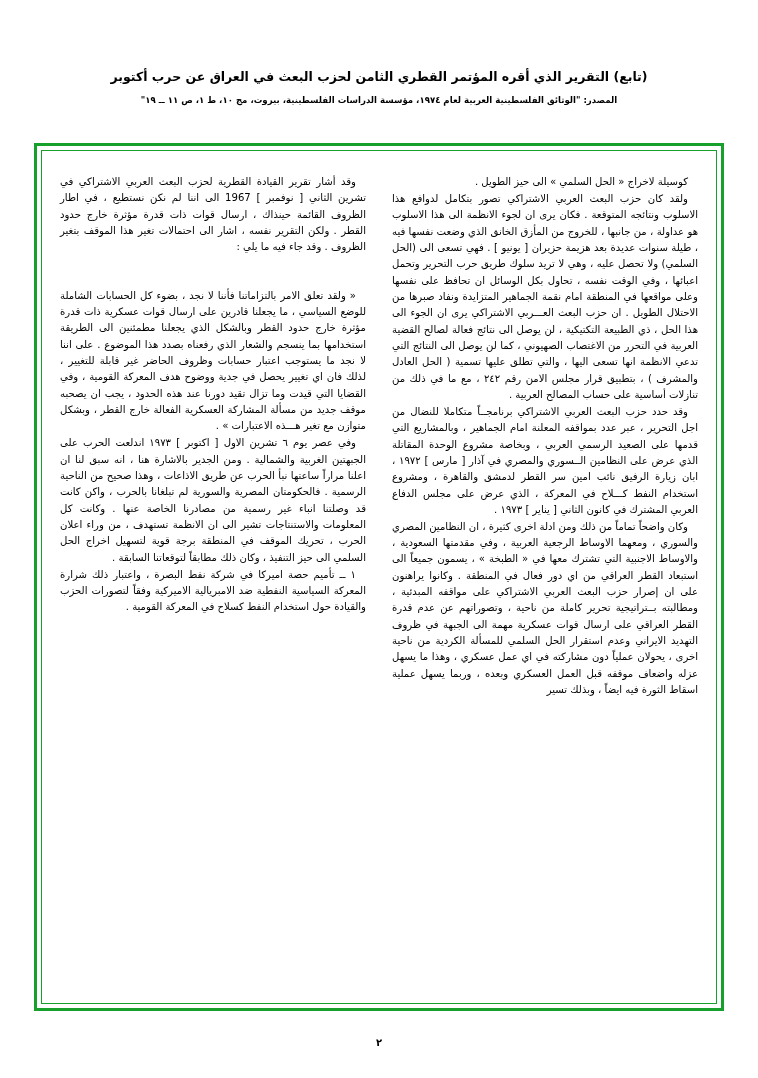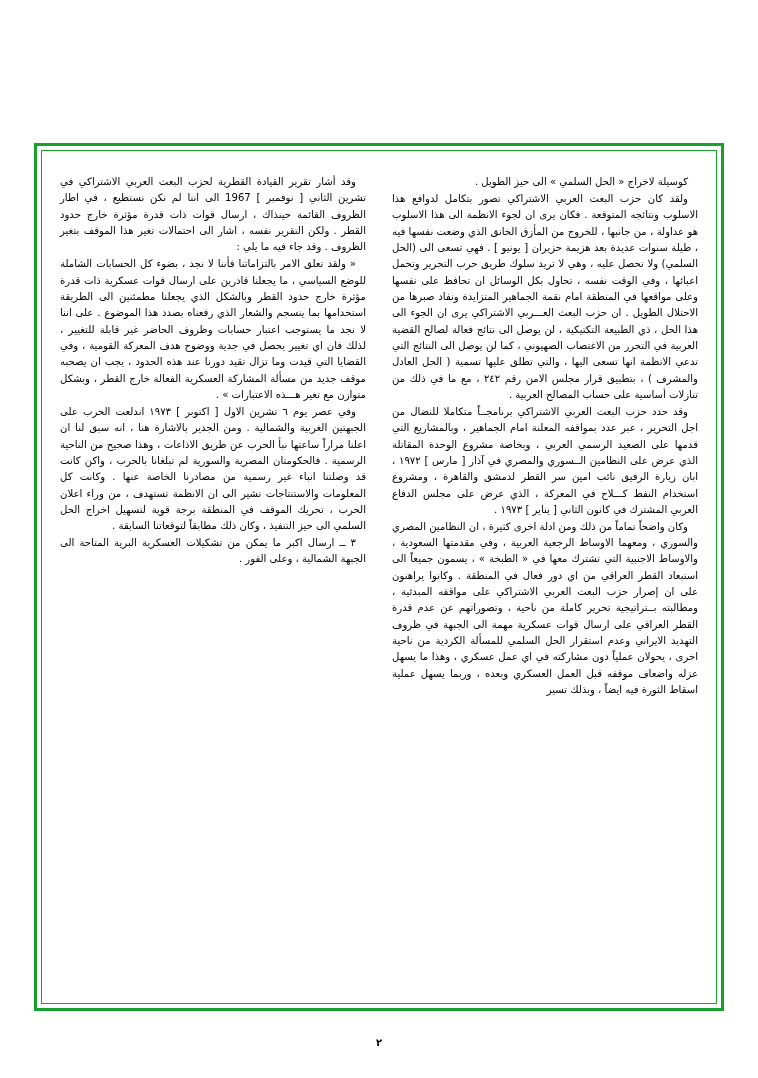--- a/index.html
+++ b/index.html
@@ -79,51 +79,56 @@
   }
   .col p {
     margin: 0 0 0.5px 0;
     text-indent: 10px;
   }
   .col p.noindent {
     text-indent: 0;
   }
   .col p.quote {
     text-indent: 10px;
+    margin-top: 32px;
   }
   .page-number {
     position: absolute;
     bottom: 30px;
     left: 0;
     right: 0;
     text-align: center;
     font-size: 10px;
     font-weight: bold;
   }
 </style>
 </head>
 <body>
 
 <div class="page">
 
+  <div class="header">
+    <div class="doc-title">(تابع) التقرير الذي أقره المؤتمر القطري الثامن لحزب البعث في العراق عن حرب أكتوبر</div>
+    <div class="doc-source">المصدر: "الوثائق الفلسطينية العربية لعام ١٩٧٤، مؤسسة الدراسات الفلسطينية، بيروت، مج ١٠، ط ١، ص ١١ ــ ١٩"</div>
+  </div>
 
   <div class="frame">
     <div class="frame-inner"></div>
   </div>
 
   <div class="columns">
     <div class="col">
       <p>كوسيلة لاخراج « الحل السلمي » الى حيز الطويل .</p>
       <p>ولقد كان حزب البعث العربي الاشتراكي تصور بتكامل لدوافع هذا الاسلوب ونتائجه المتوقعة . فكان يرى ان لجوء الانظمة الى هذا الاسلوب هو عداولة ، من جانبها ، للخروج من المأزق الخانق الذي وضعت نفسها فيه ، طيلة سنوات عديدة بعد هزيمة حزيران [ يونيو ] . فهي تسعى الى (الحل السلمي) ولا تحصل عليه ، وهي لا تريد سلوك طريق حرب التحرير وتحمل اعبائها ، وفي الوقت نفسه ، تحاول بكل الوسائل ان تحافظ على نفسها وعلى مواقعها في المنطقة امام نقمة الجماهير المتزايدة ونفاد صبرها من الاحتلال الطويل . ان حزب البعث العـــربي الاشتراكي يرى ان الجوء الى هذا الحل ، ذي الطبيعة التكتيكية ، لن يوصل الى نتائج فعالة لصالح القضية العربية في التحرر من الاغتصاب الصهيوني ، كما لن يوصل الى النتائج التي تدعي الانظمة انها تسعى اليها ، والتي تطلق عليها تسمية ( الحل العادل والمشرف ) ، بتطبيق قرار مجلس الامن رقم ٢٤٢ ، مع ما في ذلك من تنازلات أساسية على حساب المصالح العربية .</p>
       <p>وقد حدد حزب البعث العربي الاشتراكي برنامجــاً متكاملا للنضال من اجل التحرير ، عبر عدد بمواقفه المعلنة امام الجماهير ، وبالمشاريع التي قدمها على الصعيد الرسمي العربي ، وبخاصة مشروع الوحدة المقاتلة الذي عرض على النظامين الــسوري والمصري في آذار [ مارس ] ١٩٧٢ ، ابان زيارة الرفيق نائب امين سر القطر لدمشق والقاهرة ، ومشروع استخدام النفط كـــلاح في المعركة ، الذي عرض على مجلس الدفاع العربي المشترك في كانون الثاني [ يناير ] ١٩٧٣ .</p>
       <p>وكان واضحاً تماماً من ذلك ومن ادلة اخرى كثيرة ، ان النظامين المصري والسوري ، ومعهما الاوساط الرجعية العربية ، وفي مقدمتها السعودية ، والاوساط الاجنبية التي تشترك معها في « الطبخة » ، يسمون جميعاً الى استبعاد القطر العراقي من اي دور فعال في المنطقة . وكانوا يراهنون على ان إصرار حزب البعث العربي الاشتراكي على مواقفه المبدئية ، ومطالبته بــتراتيجية تحرير كاملة من ناحية ، وتصوراتهم عن عدم قدرة القطر العراقي على ارسال قوات عسكرية مهمة الى الجبهة في ظروف التهديد الايراني وعدم استقرار الحل السلمي للمسألة الكردية من ناحية اخرى ، يحولان عملياً دون مشاركته في اي عمل عسكري ، وهذا ما يسهل عزله واضعاف موقفه قبل العمل العسكري وبعده ، وربما يسهل عملية اسقاط الثورة فيه ايضاً ، وبذلك تسير</p>
     </div>
     <div class="col">
       <p>وقد أشار تقرير القيادة القطرية لحزب البعث العربي الاشتراكي في تشرين الثاني [ نوفمبر ] 1967 الى اننا لم نكن نستطيع ، في اطار الظروف القائمة حينذاك ، ارسال قوات ذات قدرة مؤثرة خارج حدود القطر . ولكن التقرير نفسه ، اشار الى احتمالات تغير هذا الموقف بتغير الظروف . وقد جاء فيه ما يلي :</p>
       <p class="quote">« ولقد تعلق الامر بالتزاماتنا فأننا لا نجد ، بضوء كل الحسابات الشاملة للوضع السياسي ، ما يجعلنا قادرين على ارسال قوات عسكرية ذات قدرة مؤثرة خارج حدود القطر وبالشكل الذي يجعلنا مطمئنين الى الطريقة استخدامها بما ينسجم والشعار الذي رفعناه بصدد هذا الموضوع . على اننا لا نجد ما يستوجب اعتبار حسابات وظروف الحاضر غير قابلة للتغيير ، لذلك فان اي تغيير يحصل في جدية ووضوح هدف المعركة القومية ، وفي القضايا التي قيدت وما تزال تقيد دورنا عند هذه الحدود ، يجب ان يصحبه موقف جديد من مسألة المشاركة العسكرية الفعالة خارج القطر ، وبشكل متوازن مع تغير هـــذه الاعتبارات » .</p>
       <p>وفي عصر يوم ٦ تشرين الاول [ اكتوبر ] ١٩٧٣ اندلعت الحرب على الجبهتين الغربية والشمالية . ومن الجدير بالاشارة هنا ، انه سبق لنا ان اعلنا مراراً ساعتها نبأ الحرب عن طريق الاذاعات ، وهذا صحيح من الناحية الرسمية . فالحكومتان المصرية والسورية لم تبلغانا بالحرب ، واكن كانت قد وصلتنا انباء غير رسمية من مصادرنا الخاصة عنها . وكانت كل المعلومات والاستنتاجات تشير الى ان الانظمة تستهدف ، من وراء اعلان الحرب ، تحريك الموقف في المنطقة برجة قوية لتسهيل اخراج الحل السلمي الى حيز التنفيذ ، وكان ذلك مطابقاً لتوقعاتنا السابقة .</p>
-      <p>٣ ــ ارسال اكبر ما يمكن من تشكيلات العسكرية البرية المتاحة الى الجبهة الشمالية ، وعلى الفور .</p>
+      <p>١ ــ تأميم حصة اميركا في شركة نفط البصرة ، واعتبار ذلك شرارة المعركة السياسية النفطية ضد الامبريالية الاميركية وفقاً لتصورات الحزب والقيادة حول استخدام النفط كسلاح في المعركة القومية .</p>
     </div>
   </div>
 
   <div class="page-number">٢</div>
 
 </div>
 
 </body></html>

